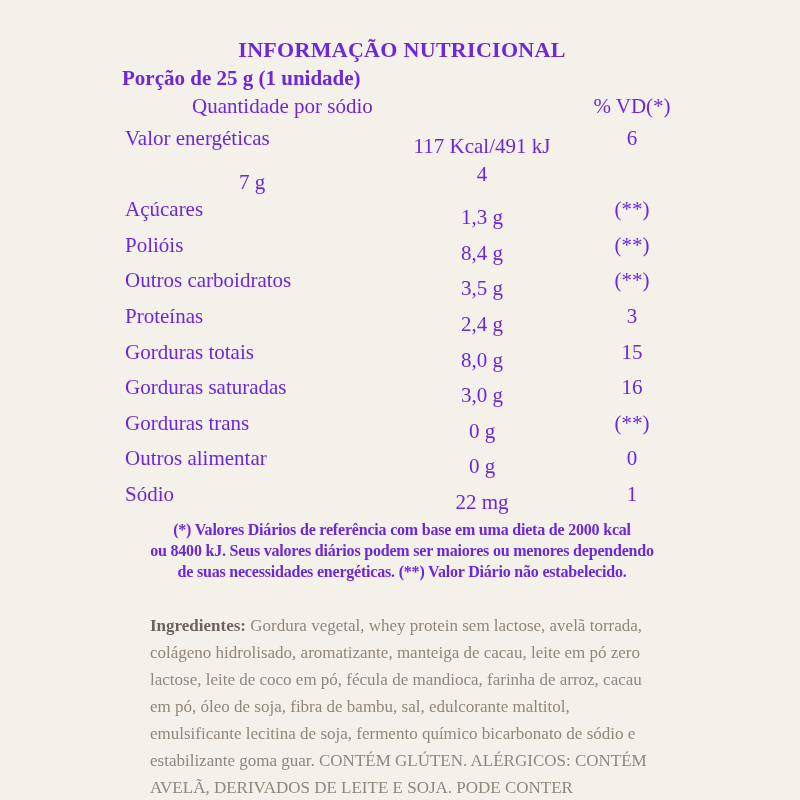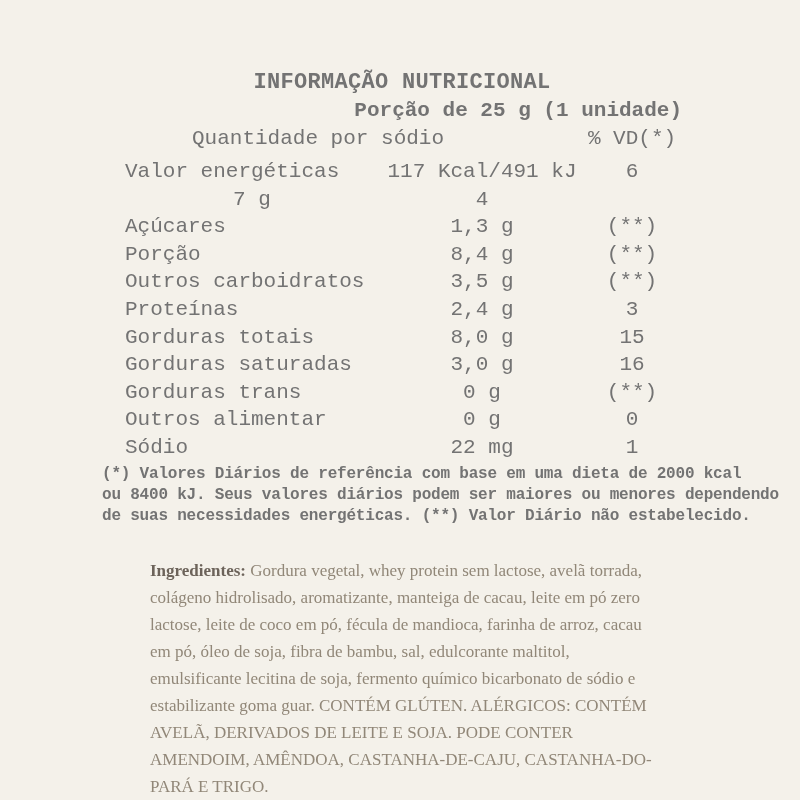--- a/index.html
+++ b/index.html
@@ -6,36 +6,36 @@
     margin: 0;
     padding: 0;
     width: 800px;
     height: 800px;
     background: #f4f1ea;
     overflow: hidden;
   }
   .nutri {
     width: 560px;
     margin: 0 auto 0 122px;
-    padding-top: 69px;
-    font-family: Liberation Mono, monospace;
-    color: #737373;
+    padding-top: 36px;
+    font-family: Liberation Serif, serif;
+    color: #6d28d9;
   }
   .nutri-title {
     font-size: 22px;
     font-weight: bold;
     text-align: center;
     line-height: 28px;
     letter-spacing: 0.3px;
     white-space: nowrap;
   }
   .serving {
     font-size: 21px;
     font-weight: bold;
-    text-align: right;
+    text-align: left;
     line-height: 28px;
     white-space: nowrap;
   }
   .thead {
     display: grid;
     grid-template-columns: 460px 100px;
     font-size: 21px;
     line-height: 28px;
     white-space: nowrap;
   }
@@ -43,21 +43,21 @@
   .th-dv  { text-align: center; }
   .rows { margin-top: 5px; }
   .row {
     display: grid;
     grid-template-columns: 260px 200px 100px;
     font-size: 21px;
     line-height: 27.6px;
     white-space: nowrap;
   }
   .cell-label { text-align: left; padding-left: 3px; }
-  .cell-qty   { text-align: center; }
+  .cell-qty   { text-align: center; margin-top: 8px; }
   .cell-dv    { text-align: center; }
   .footnote {
     margin: 2px -20px 4px -20px;
     font-size: 16px;
     font-weight: bold;
     line-height: 21px;
     text-align: center;
     letter-spacing: -0.2px;
   }
   .footnote div { white-space: nowrap; }
@@ -96,21 +96,21 @@
     <div class="row">
       <span class="cell-qty">7 g</span>
       <span class="cell-dv">4</span>
     </div>
     <div class="row">
       <span class="cell-label">Açúcares</span>
       <span class="cell-qty">1,3 g</span>
       <span class="cell-dv">(**)</span>
     </div>
     <div class="row">
-      <span class="cell-label">Porção</span>
+      <span class="cell-label">Polióis</span>
       <span class="cell-qty">8,4 g</span>
       <span class="cell-dv">(**)</span>
     </div>
     <div class="row">
       <span class="cell-label">Outros carboidratos</span>
       <span class="cell-qty">3,5 g</span>
       <span class="cell-dv">(**)</span>
     </div>
     <div class="row">
       <span class="cell-label">Proteínas</span>

